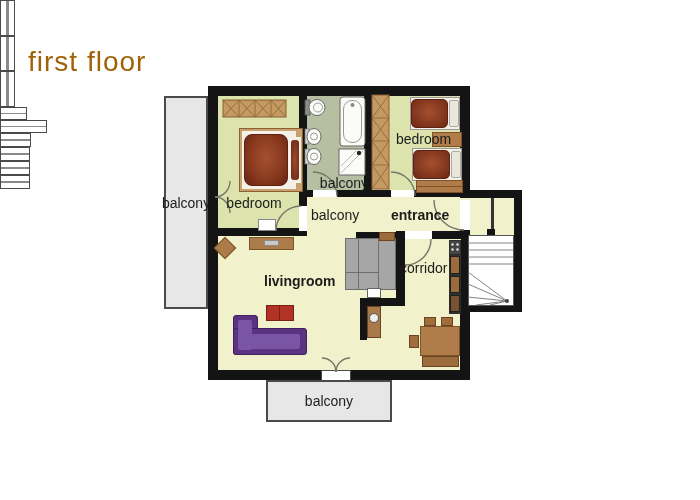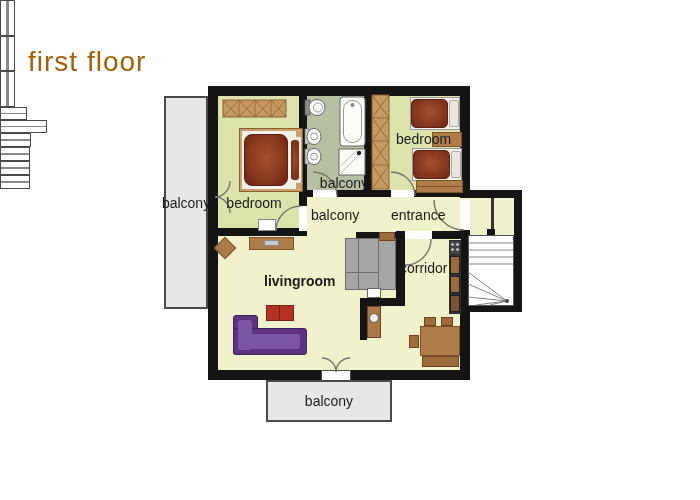--- a/index.html
+++ b/index.html
@@ -215,17 +215,17 @@
         <circle cx="457.5" cy="244.5" r="1.3"></circle>
       <circle cx="452.5" cy="249.5" r="1.3"></circle>
         <circle cx="457.5" cy="249.5" r="1.3"></circle>
     </g>
   </svg>
 
   <div class="lbl" style="left:226px;top:198px;width:56px;">bedroom</div>
   <div class="lbl" style="left:318px;top:178px;width:52px;">balcony</div>
   <div class="lbl" style="left:396px;top:134px;width:50px;">bedroom</div>
   <div class="lbl" style="left:311px;top:210px;width:48px;">balcony</div>
-  <div class="lbl" style="left:391px;top:210px;width:48px;">entrance</div>
+  <div class="lbl" style="left:391px;top:210px;width:48px;font-weight:bold;">entrance</div>
   <div class="lbl" style="left:400px;top:263px;width:44px;">corridor</div>
   <div class="lbl" style="left:264px;top:276px;width:58px;font-weight:bold;">livingroom</div>
 
 </div>
 
 </body></html>

